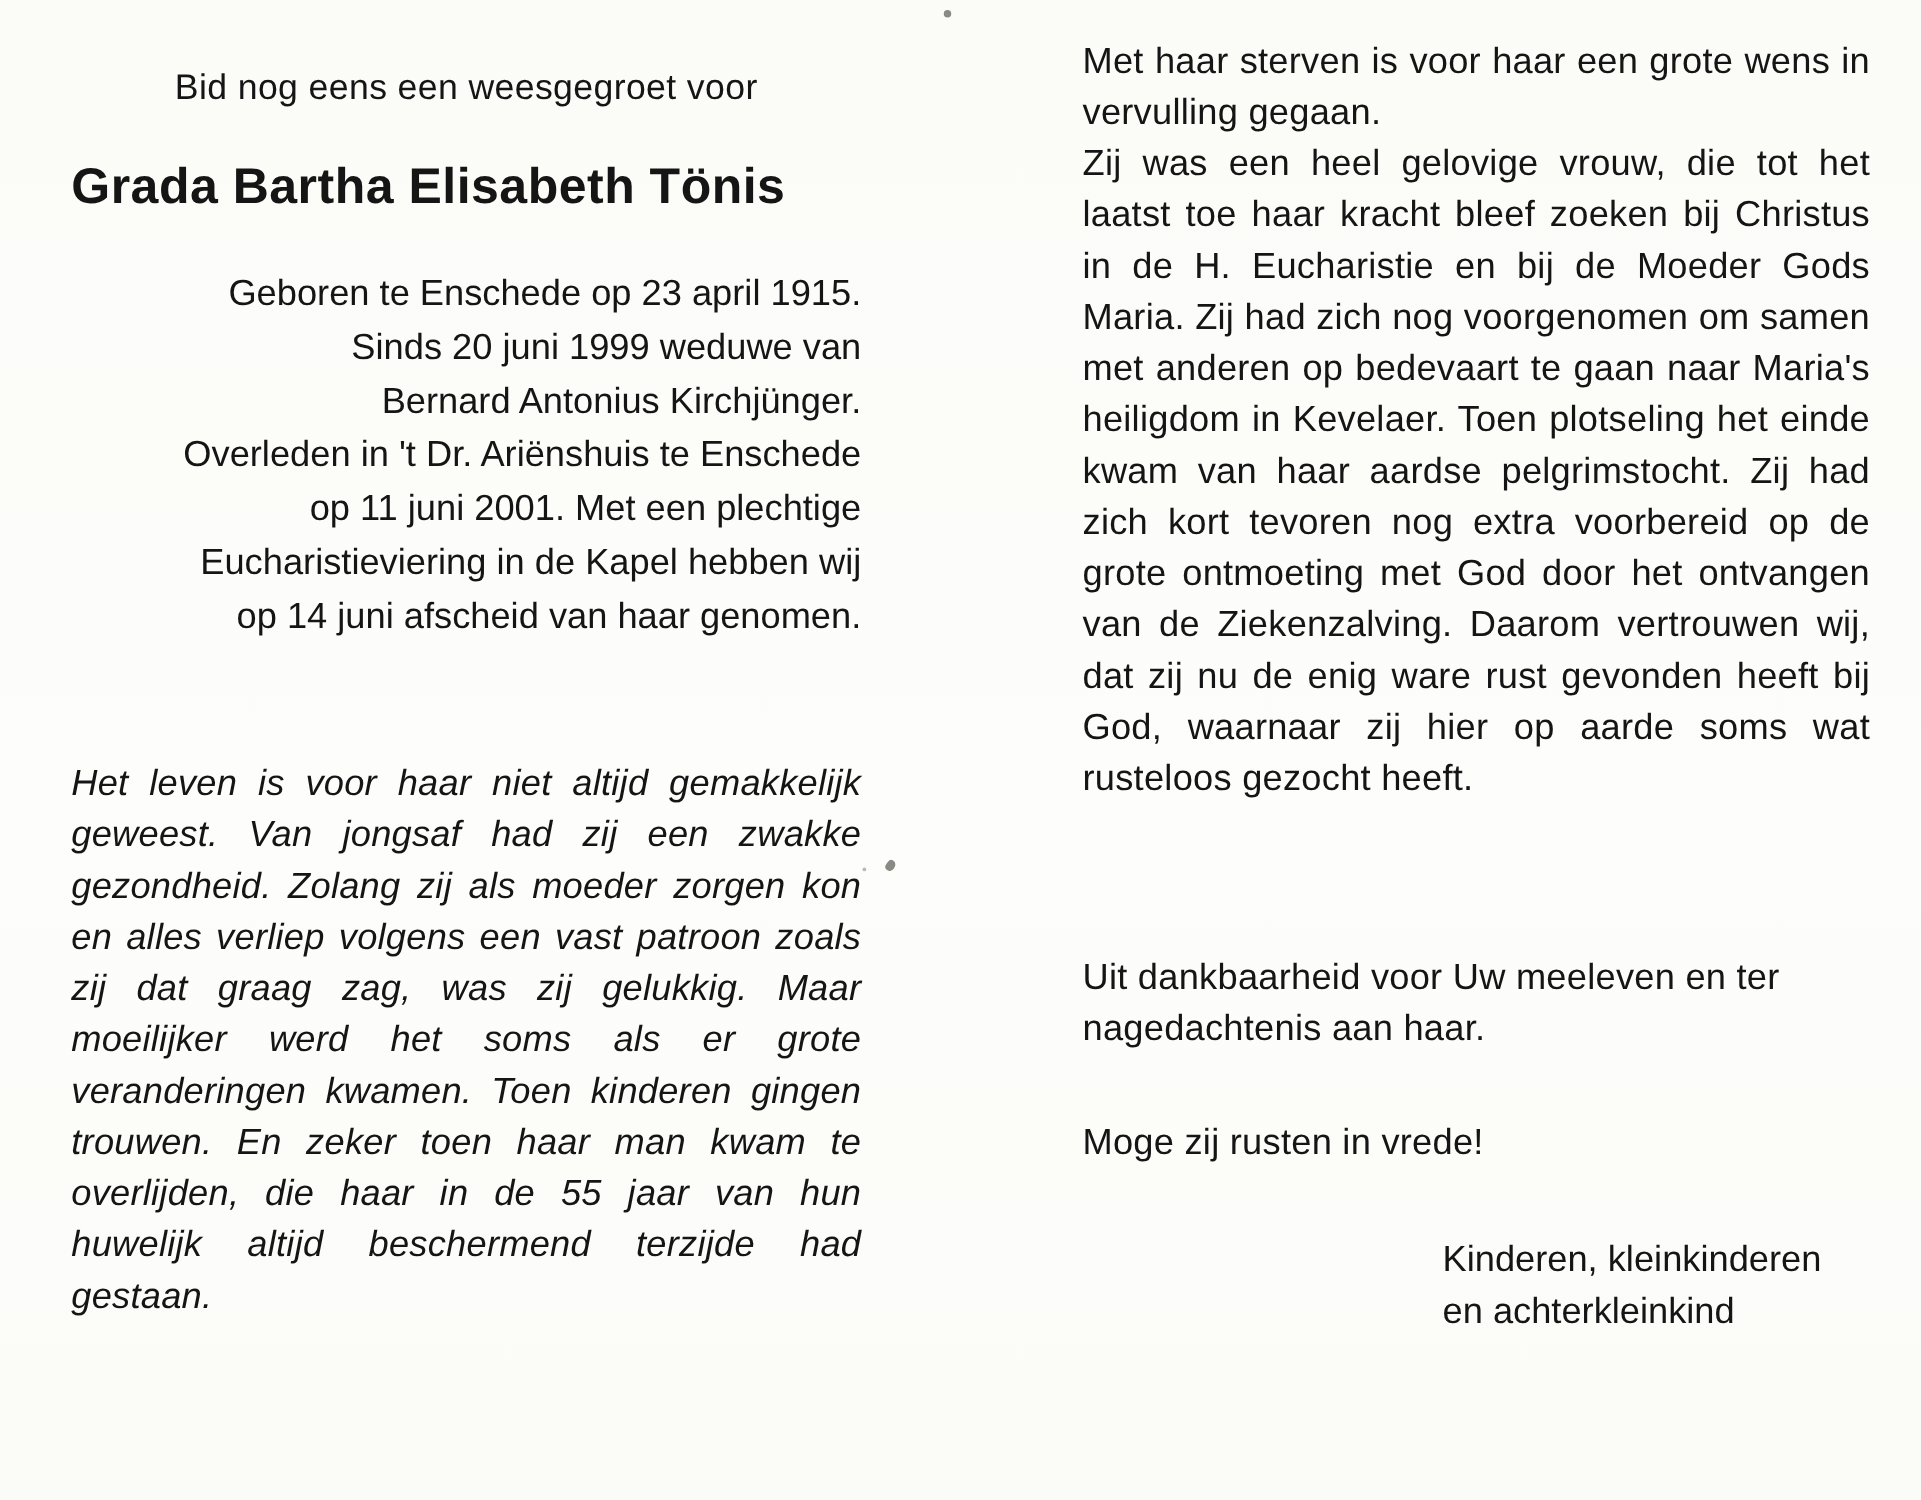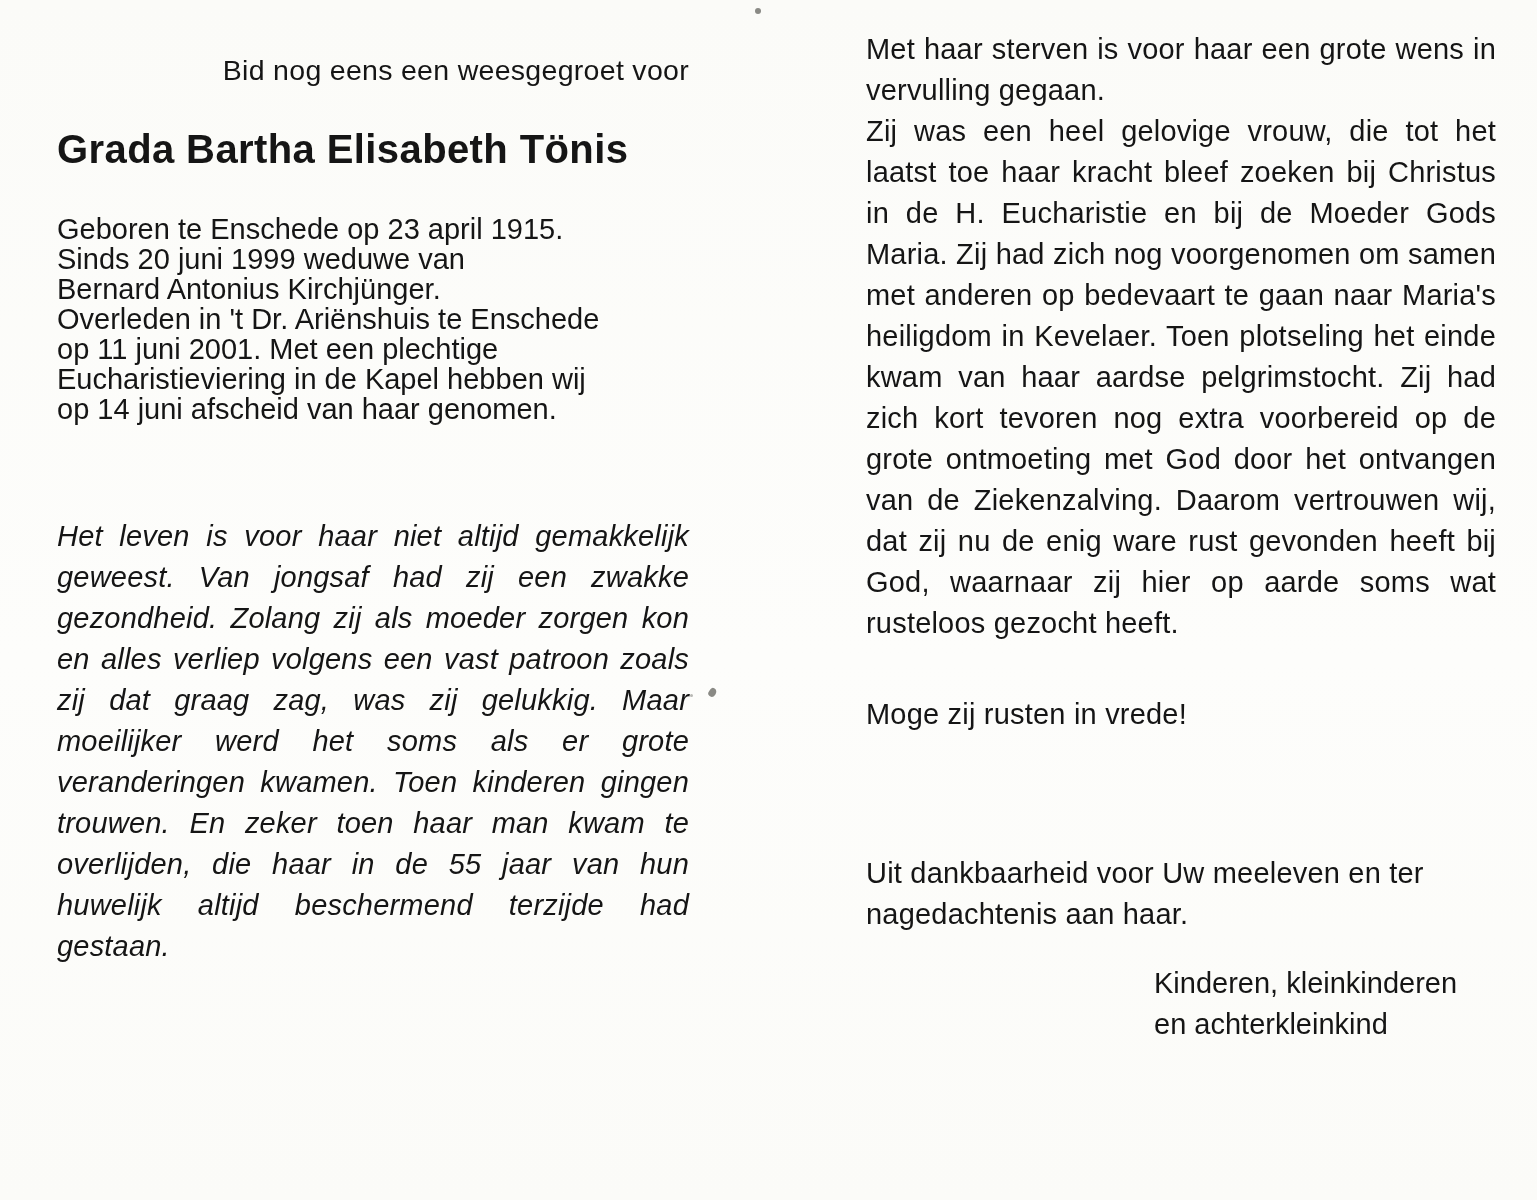--- a/index.html
+++ b/index.html
@@ -28,38 +28,38 @@
     left: 57px;
     width: 632px;
     top: 46px;
   }
   .col-right {
     left: 866px;
     width: 630px;
     top: 29px;
   }
   .intro {
-    text-align: right;
+    text-align: center;
     font-size: 28.5px;
     line-height: 36px;
     letter-spacing: 0.3px;
     margin: 6px 0 0 0;
   }
   .name {
     text-align: left;
     font-size: 40px;
     line-height: 46px;
     font-weight: bold;
     letter-spacing: 0.4px;
     margin: 38px 0 0 0;
   }
   .dates {
-    text-align: left;
+    text-align: right;
     font-size: 29px;
-    line-height: 30px;
+    line-height: 43px;
     white-space: pre-line;
     margin: 42px 0 0 0;
   }
   p.body {
     font-size: 29px;
     line-height: 41px;
     text-align: justify;
     letter-spacing: 0.2px;
     margin: 0;
   }
@@ -72,21 +72,21 @@
     margin-top: 50px !important;
   }
   .thanks {
     text-align: left !important;
     margin-top: 118px !important;
   }
   .signature {
     font-size: 29px;
     line-height: 41px;
     white-space: pre-line;
-    margin-top: 28px;
+    margin-top: 53px;
     padding-left: 288px;
   }
   .speck {
     position: absolute;
     background: #8a8a85;
     border-radius: 50%;
   }
   .speck1 { left: 755px; top: 8px;    width: 6px; height: 6px; }
   .speck2 { left: 709px; top: 688px;  width: 7px; height: 9px; transform: rotate(35deg); border-radius: 40% 60% 55% 45%; }
   .speck3 { left: 690px; top: 694px;  width: 3px; height: 3px; opacity: .6; }
@@ -105,22 +105,22 @@
 Overleden in 't Dr. Ariënshuis te Enschede
 op 11 juni 2001. Met een plechtige
 Eucharistieviering in de Kapel hebben wij
 op 14 juni afscheid van haar genomen.</div>
     <p class="body gap-top">Het leven is voor haar niet altijd gemakkelijk geweest. Van jongsaf had zij een zwakke gezondheid. Zolang zij als moeder zorgen kon en alles verliep volgens een vast patroon zoals zij dat graag zag, was zij gelukkig. Maar moeilijker werd het soms als er grote veranderingen kwamen. Toen kinderen gingen trouwen. En zeker toen haar man kwam te overlijden, die haar in de 55 jaar van hun huwelijk altijd beschermend terzijde had gestaan.</p>
   </div>
 
   <div class="col col-right">
     <p class="body">Met haar sterven is voor haar een grote wens in vervulling gegaan.</p>
     <p class="body">Zij was een heel gelovige vrouw, die tot het laatst toe haar kracht bleef zoeken bij Christus in de H. Eucharistie en bij de Moeder Gods Maria. Zij had zich nog voorgenomen om samen met anderen op bedevaart te gaan naar Maria's heiligdom in Kevelaer. Toen plotseling het einde kwam van haar aardse pelgrimstocht. Zij had zich kort tevoren nog extra voorbereid op de grote ontmoeting met God door het ontvangen van de Ziekenzalving. Daarom vertrouwen wij, dat zij nu de enig ware rust gevonden heeft bij God, waarnaar zij hier op aarde soms wat rusteloos gezocht heeft.</p>
+    <p class="body thanks">Uit dankbaarheid voor Uw meeleven en ter nagedachtenis aan haar.</p>
     <p class="body rest">Moge zij rusten in vrede!</p>
-    <p class="body thanks">Uit dankbaarheid voor Uw meeleven en ter nagedachtenis aan haar.</p>
     <div class="signature">Kinderen, kleinkinderen
 en achterkleinkind</div>
   </div>
 
   <div class="speck speck1"></div>
   <div class="speck speck2"></div>
   <div class="speck speck3"></div>
 
 </div>
 

